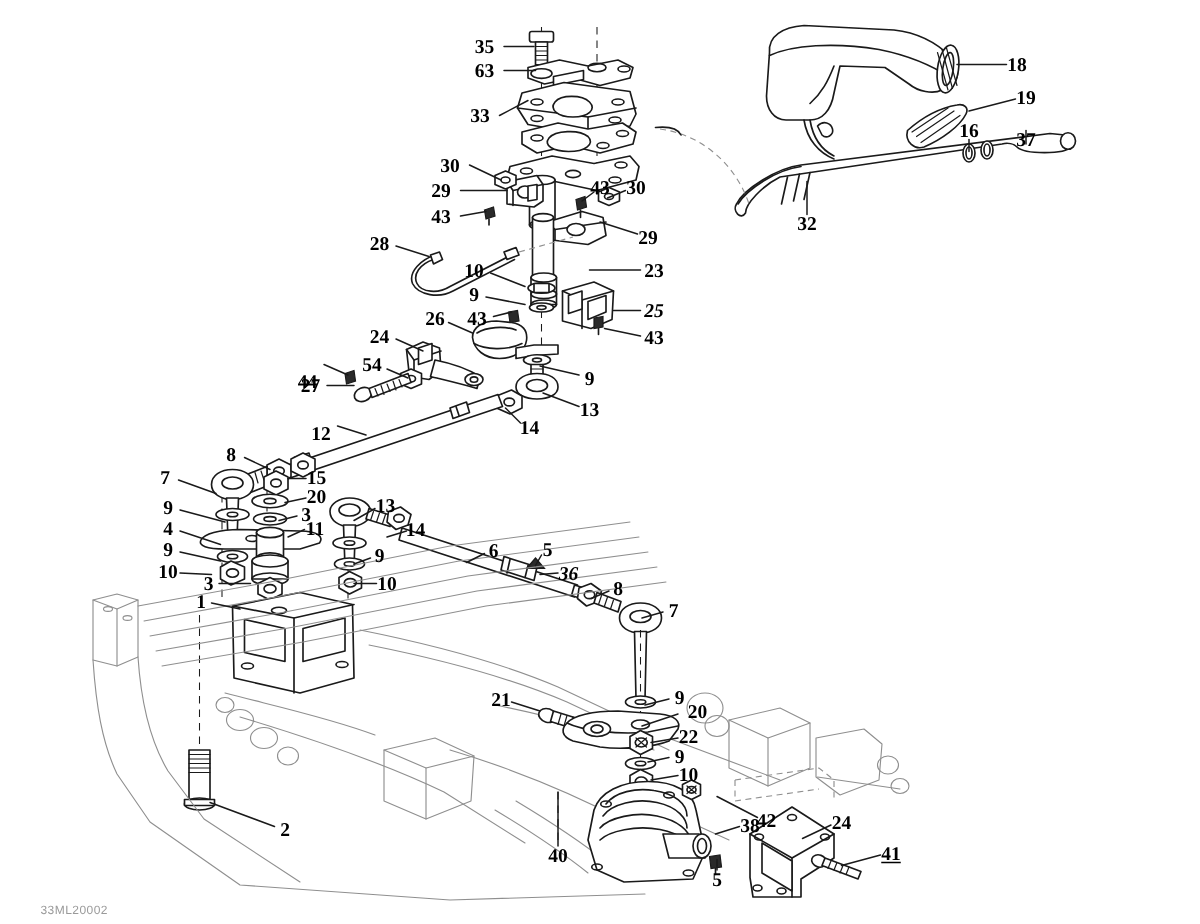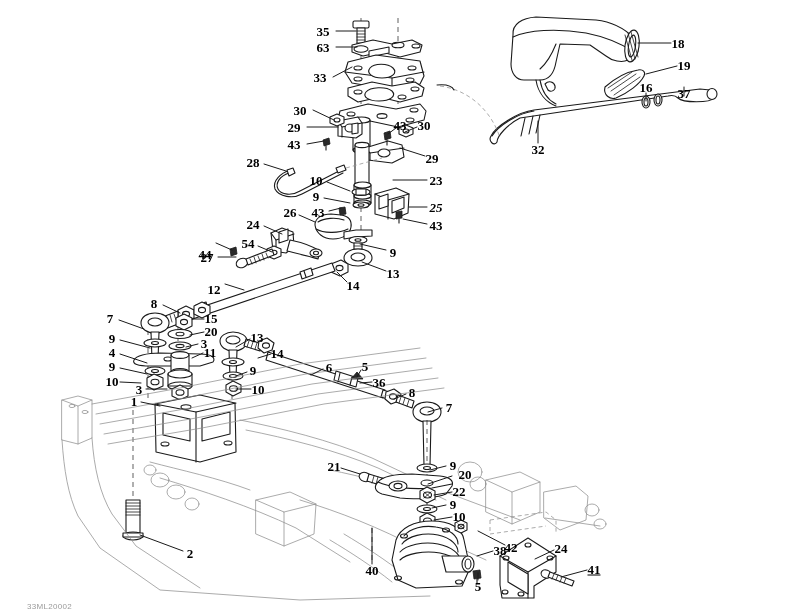--- a/index.html
+++ b/index.html
@@ -607,21 +607,21 @@
       <div class="lbl" style="left: 211px; top: 331px;">20</div>
       <div class="lbl" style="left: 112px; top: 338px;">9</div>
       <div class="lbl" style="left: 204px; top: 343px;">3</div>
       <div class="lbl" style="left: 257px; top: 337px;">13</div>
       <div class="lbl" style="left: 210px; top: 352px; text-align: right;">11</div>
       <div class="lbl" style="left: 112px; top: 352px;">4</div>
       <div class="lbl" style="left: 277px; top: 353px;">14</div>
       <div class="lbl" style="left: 112px; top: 366px;">9</div>
       <div class="lbl" style="left: 329px; top: 367px;">6</div>
       <div class="lbl" style="left: 365px; top: 366px;">5</div>
-      <div class="lbl" style="left: 379px; top: 382px;">36</div>
+      <div class="lbl" style="left: 379px; top: 382px; font-style: italic;">36</div>
       <div class="lbl" style="left: 112px; top: 381px;">10</div>
       <div class="lbl" style="left: 139px; top: 389px;">3</div>
       <div class="lbl" style="left: 253px; top: 370px;">9</div>
       <div class="lbl" style="left: 258px; top: 389px;">10</div>
       <div class="lbl" style="left: 412px; top: 392px;">8</div>
       <div class="lbl" style="left: 449px; top: 407px;">7</div>
       <div class="lbl" style="left: 134px; top: 401px;">1</div>
       <div class="lbl" style="left: 190px; top: 553px;">2</div>
       <div class="lbl" style="left: 334px; top: 466px;">21</div>
       <div class="lbl" style="left: 453px; top: 465px;">9</div>

